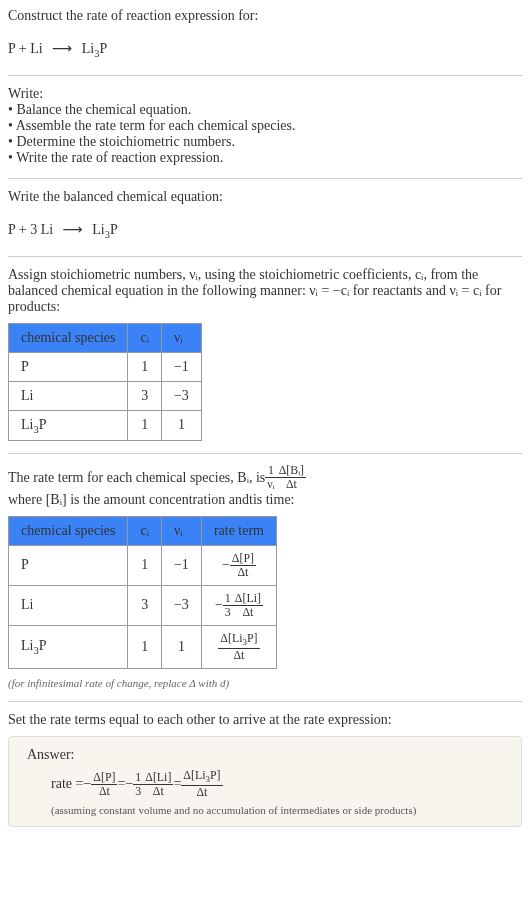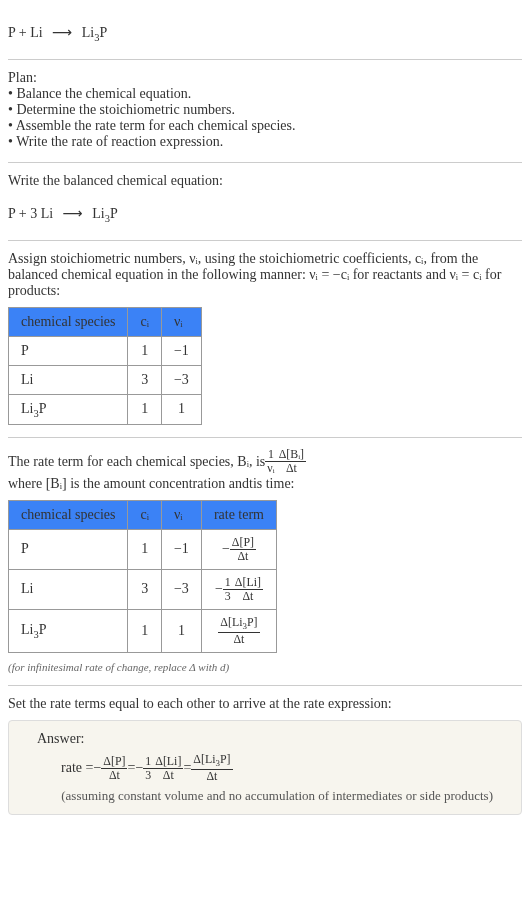--- a/index.html
+++ b/index.html
@@ -54,35 +54,34 @@
     .footnote {
       font-size: 11px;
       color: #666;
       margin-top: 2px;
       font-style: italic;
     }
     .answer-box {
       background: #f7f5ee;
       border: 1px solid #ddd;
       border-radius: 4px;
-      padding: 10px 28px;
+      padding: 10px 18px;
       margin-top: 8px;
     }
     .answer-label {
       margin-bottom: 6px;
     }
     .answer-indent {
       margin-left: 24px;
     }
     .answer-note {
-      font-size: 13px;
+      font-size: 11px;
       color: #555;
       margin-top: 4px;
-      margin-left: 8px;
-      text-align: right;
+      margin-left: 24px;
     }
     .frac {
       display: inline-block;
       vertical-align: middle;
       text-align: center;
       font-size: 0.85em;
       line-height: 1.1;
     }
     .frac .num {
       display: block;
@@ -99,34 +98,35 @@
       display: flex;
       align-items: center;
       gap: 0;
       flex-wrap: wrap;
     }
   </style>
 </head>
 <body>
 
 <div class="section">
+  <div>Construct the rate of reaction expression for:</div>
   <div class="equation">
     <span>P + Li</span>
     <span class="arrow">⟶</span>
     <span>Li<sub>3</sub>P</span>
   </div>
 </div>
 
 <hr class="divider">
 
 <div class="section">
-  <div>Plan:</div>
+  <div>Write:</div>
   <div>• <span>Balance the chemical equation.</span></div>
+  <div>• <span>Assemble the rate term for each chemical species.</span></div>
   <div>• <span>Determine the stoichiometric numbers.</span></div>
-  <div>• <span>Assemble the rate term for each chemical species.</span></div>
   <div>• <span>Write the rate of reaction expression.</span></div>
 </div>
 
 <hr class="divider">
 
 <div class="section">
   <div>Write the balanced chemical equation:</div>
   <div class="equation">
     <span>P + 3 Li</span>
     <span class="arrow">⟶</span>

